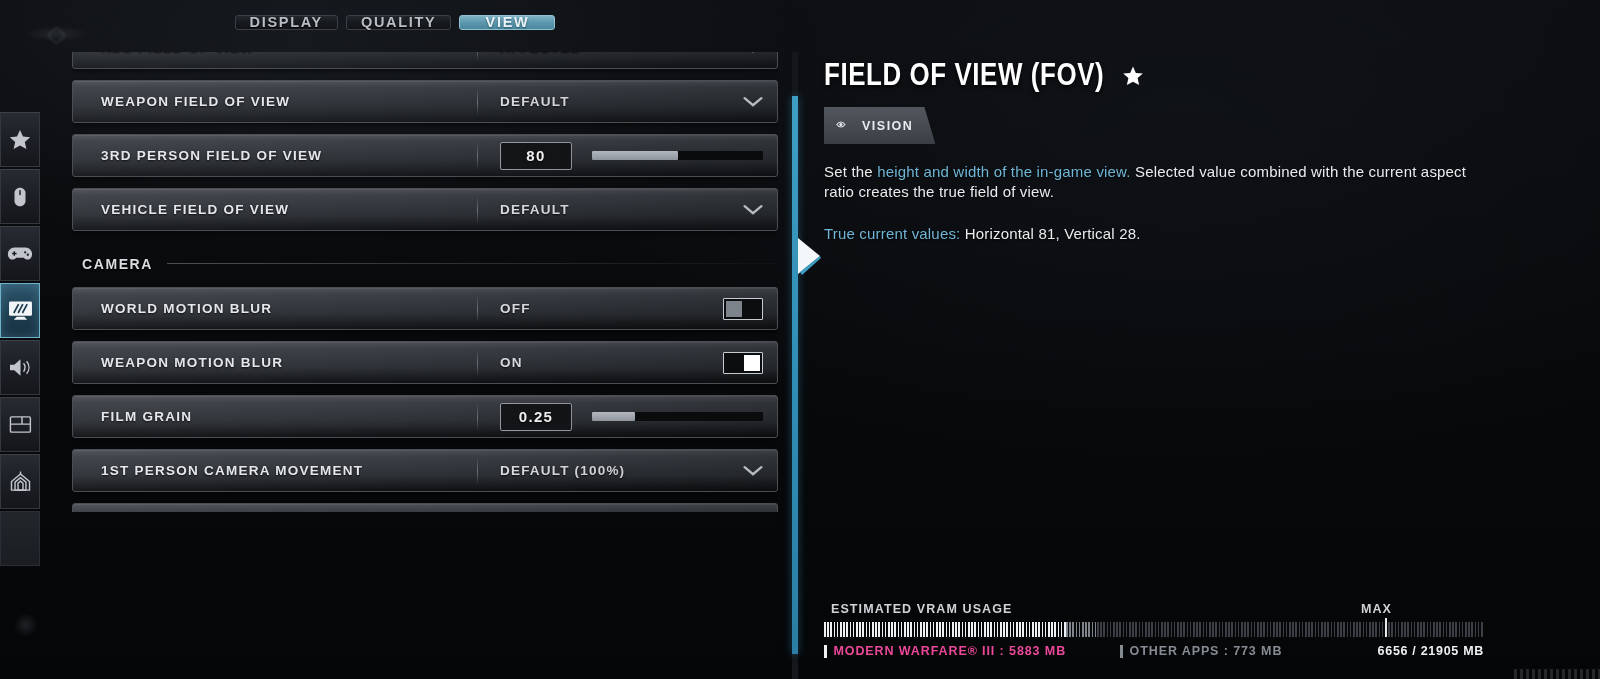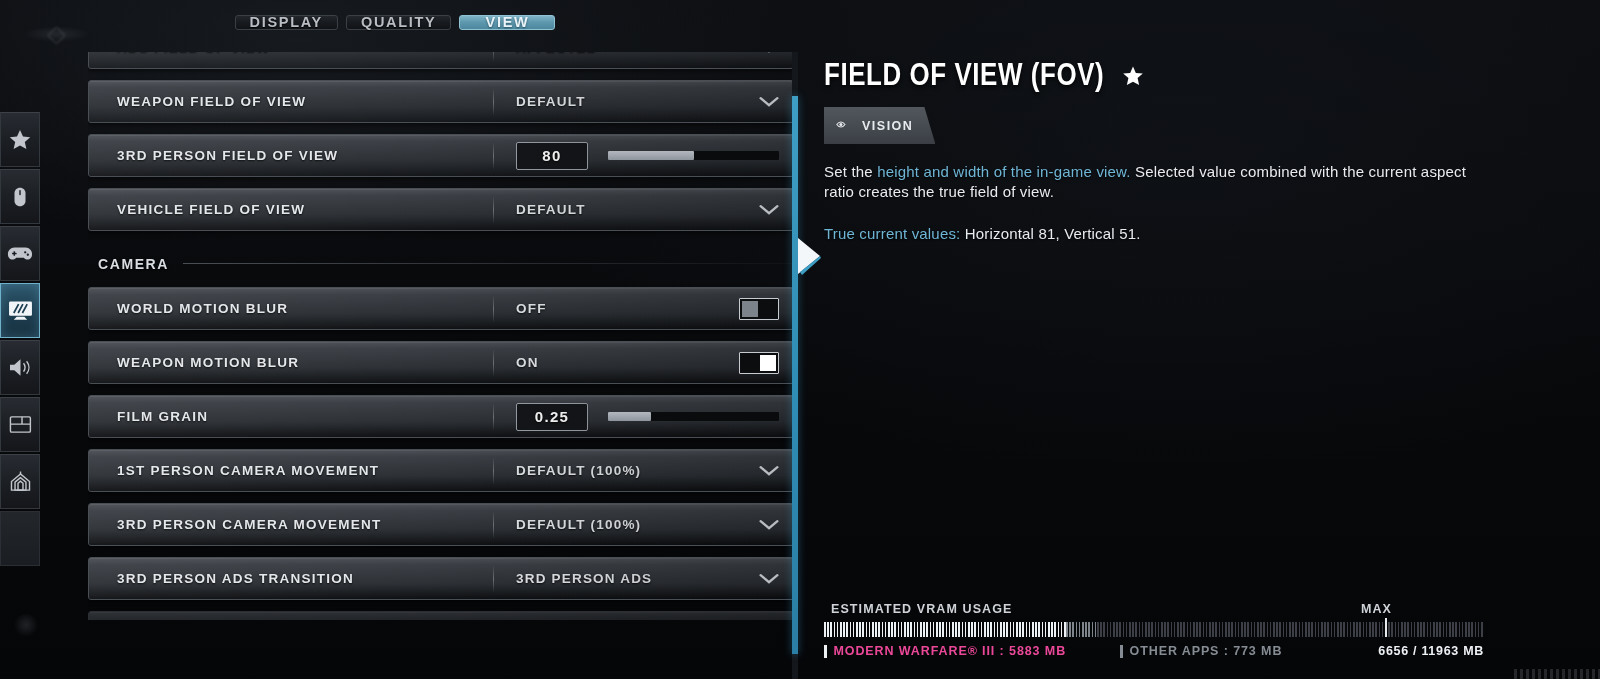--- a/index.html
+++ b/index.html
@@ -72,21 +72,21 @@
     background: linear-gradient(180deg,#2d566b 0%,#1d3e50 55%,#16303e 100%);
     border: 1px solid #6fb0cb;
     box-shadow: inset 0 0 12px rgba(110,180,215,.30);
   }
   .rail-item.blank { background: linear-gradient(180deg,#23262b 0%,#1a1d21 100%); border-color:#2b2f35; }
   .rail-item svg { display:block; }
   .rail-icon-fill { fill:#c2c6cc; }
   .rail-icon-stroke { fill:none; stroke:#c2c6cc; stroke-width:1.5; }
 
   
-  .list { position: absolute; left: 88px; top: 52px; width: 706px; height: 568px; overflow: hidden; z-index: 12; }
+  .list { position: absolute; left: 72px; top: 52px; width: 706px; height: 460px; overflow: hidden; z-index: 12; }
   .row {
     position: relative; height: 43px; margin-bottom: 11px;
     display: flex; align-items: center;
     background: linear-gradient(180deg,#4b4f55 0%,#3a3e44 16%,#2b2f34 62%,#20232738 100%);
     border: 1px solid #4a4e55; border-radius: 3px;
     box-shadow: inset 0 1px 0 rgba(255,255,255,.07), 0 2px 4px rgba(0,0,0,.55);
   }
   .row:before {
     content:""; position:absolute; inset:0; border-radius:3px;
     background: linear-gradient(90deg, rgba(255,255,255,.045) 0%, rgba(255,255,255,.012) 45%, rgba(0,0,0,.18) 100%);
@@ -425,21 +425,21 @@
         <svg viewBox="0 0 22 12" width="18" height="11">
           <path d="M1 6c3-4.2 7-4.2 10 0-3 4.2-7 4.2-10 0z" fill="none" stroke="#e8ebee" stroke-width="1.3"></path>
           <circle cx="6" cy="6" r="1.9" fill="#e8ebee"></circle>
         </svg>
       </span>
       <span>VISION</span>
     </div>
 
     <div class="panel-body" id="paras">
         <div class="p"><span>Set the </span><span class="hl">height and width of the in-game view.</span><span> Selected value combined with the current aspect ratio creates the true field of view.</span></div>
-        <div class="p"><span class="hl">True current values:</span><span> Horizontal 81, Vertical 51.</span></div>
+        <div class="p"><span class="hl">True current values:</span><span> Horizontal 81, Vertical 28.</span></div>
       </div>
   </div>
 
   <div class="vram">
     <div class="vram-head">
       <div class="lbl">ESTIMATED VRAM USAGE</div>
       <div class="max">MAX</div>
     </div>
     <div class="vram-bar" id="vrambar">
         <div class="ticks t-game" style="left: 0px; width: 241.707px;"></div>
@@ -449,16 +449,16 @@
       </div>
     <div class="vram-legend">
       <span class="leg game">
         <span class="pip"></span>
         <span>MODERN WARFARE® III : 5883 MB</span>
       </span>
       <span class="leg other">
         <span class="pip"></span>
         <span>OTHER APPS : 773 MB</span>
       </span>
-      <span class="vram-total">6656 / 11963 MB</span>
+      <span class="vram-total">6656 / 21905 MB</span>
     </div>
   </div>
 </div>
 
 </body></html>

